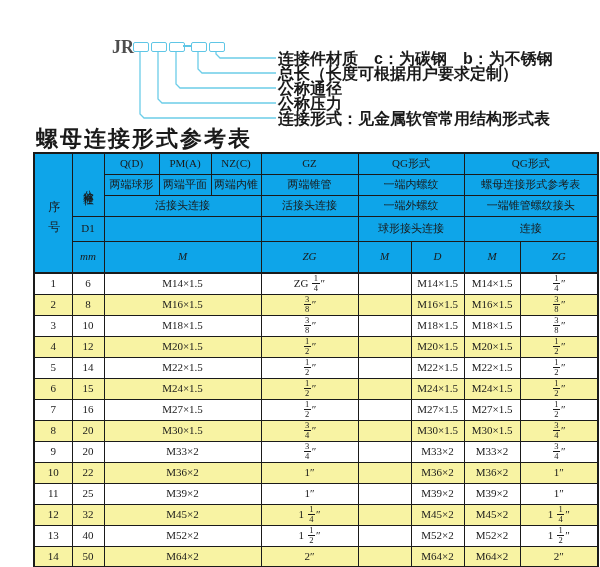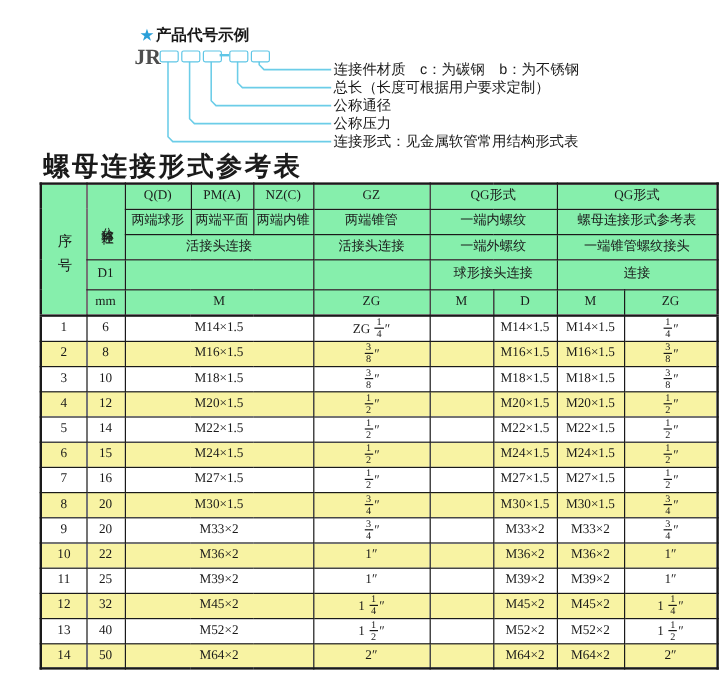--- a/index.html
+++ b/index.html
@@ -10,37 +10,37 @@
   #diagram{position:absolute;left:0;top:0;width:600px;height:150px;}
   .diag-title{position:absolute;left:117px;top:20px;font-size:13px;font-weight:bold;
               font-family:"Liberation Sans",sans-serif;white-space:nowrap;}
   .diag-title .star{color:#2a9fd8;margin-right:2px;font-size:12px;}
   .code-prefix{position:absolute;left:112px;top:37px;font-size:18px;font-weight:bold;
                color:#4d4d4d;font-family:Liberation Serif, serif;}
   .code-box{position:absolute;top:42px;width:14px;height:8px;background:#fff;
             border:1.5px solid #5fc6e6;border-radius:2px;}
   .code-dash{position:absolute;top:45px;width:8px;height:2px;background:#5fc6e6;}
   #connector-svg{position:absolute;left:0;top:0;width:600px;height:150px;}
-  .diag-label{position:absolute;left:278px;height:15px;line-height:15px;font-size:12px;
-              font-weight:normal;font-family:"Liberation Sans",sans-serif;white-space:nowrap;}
+  .diag-label{position:absolute;left:278px;height:15px;line-height:15px;font-size:16px;
+              font-weight:bold;font-family:"Liberation Sans",sans-serif;white-space:nowrap;}
 
   
   #table-title{position:absolute;left:36px;top:124px;font-size:22px;font-weight:bold;
                letter-spacing:2px;font-family:"Liberation Serif",serif;}
 
   
   #ref-table{position:absolute;left:33px;top:152px;width:564px;border-collapse:collapse;
              table-layout:fixed;border:2px solid #1a1a1a;}
   #ref-table th,#ref-table td{border:1px solid #1a1a1a;text-align:center;vertical-align:middle;
              padding:0;font-size:11px;font-weight:normal;overflow:hidden;line-height:1.15;}
-  #ref-table thead th{background:#86efac;}
+  #ref-table thead th{background:#0ea5e9;}
   #ref-table thead{border-bottom:2px solid #1a1a1a;}
   #ref-table thead tr{height:21px;}
   #ref-table thead tr.r-d1{height:25px;}
-  #ref-table thead tr.r-mm{height:22px;}
+  #ref-table thead tr.r-mm{height:32px;font-style:italic;}
   #ref-table tbody tr{height:21px;background:#ffffff;}
   #ref-table tbody tr.alt{background:#f8f3a3;}
   th.seq-col{background:#a6d7ec;}
   .vert{writing-mode:vertical-rl;text-orientation:upright;margin:0 auto;}
   .vert.seq{font-size:12px;letter-spacing:22px;}
   .vert.nom{font-size:10.5px;letter-spacing:1.5px;}
 
   
   .fr{display:inline-block;vertical-align:-0.42em;text-align:center;font-size:8.5px;
       line-height:1.05;margin:0 1px;}
@@ -53,23 +53,20 @@
 <div id="diagram">
   <svg id="connector-svg" viewBox="0 0 600 150" xmlns="http://www.w3.org/2000/svg">
     <g stroke="#6ccde8" stroke-width="1.3" fill="none">
       <polyline points="216,51 216,54 220,58 276,58"></polyline>
       <polyline points="198,51 198,69 202,73 276,73"></polyline>
       <polyline points="176,51 176,84 180,88 276,88"></polyline>
       <polyline points="158,51 158,99 162,103 276,103"></polyline>
       <polyline points="140,51 140,114 144,118 276,118"></polyline>
     </g>
   </svg>
-  <div class="diag-title">
-    <span class="star">★</span><span>产品代号示例</span>
-  </div>
   <div class="code-prefix">JR</div>
   <div id="code-boxes">
       <span class="code-box" style="left: 133px;"></span>
       <span class="code-box" style="left: 151px;"></span>
       <span class="code-box" style="left: 169px;"></span>
       <span class="code-box" style="left: 191px;"></span>
       <span class="code-box" style="left: 209px;"></span>
       <span class="code-dash" style="left: 183px;"></span>
     </div>
   <div id="diagram-labels">

